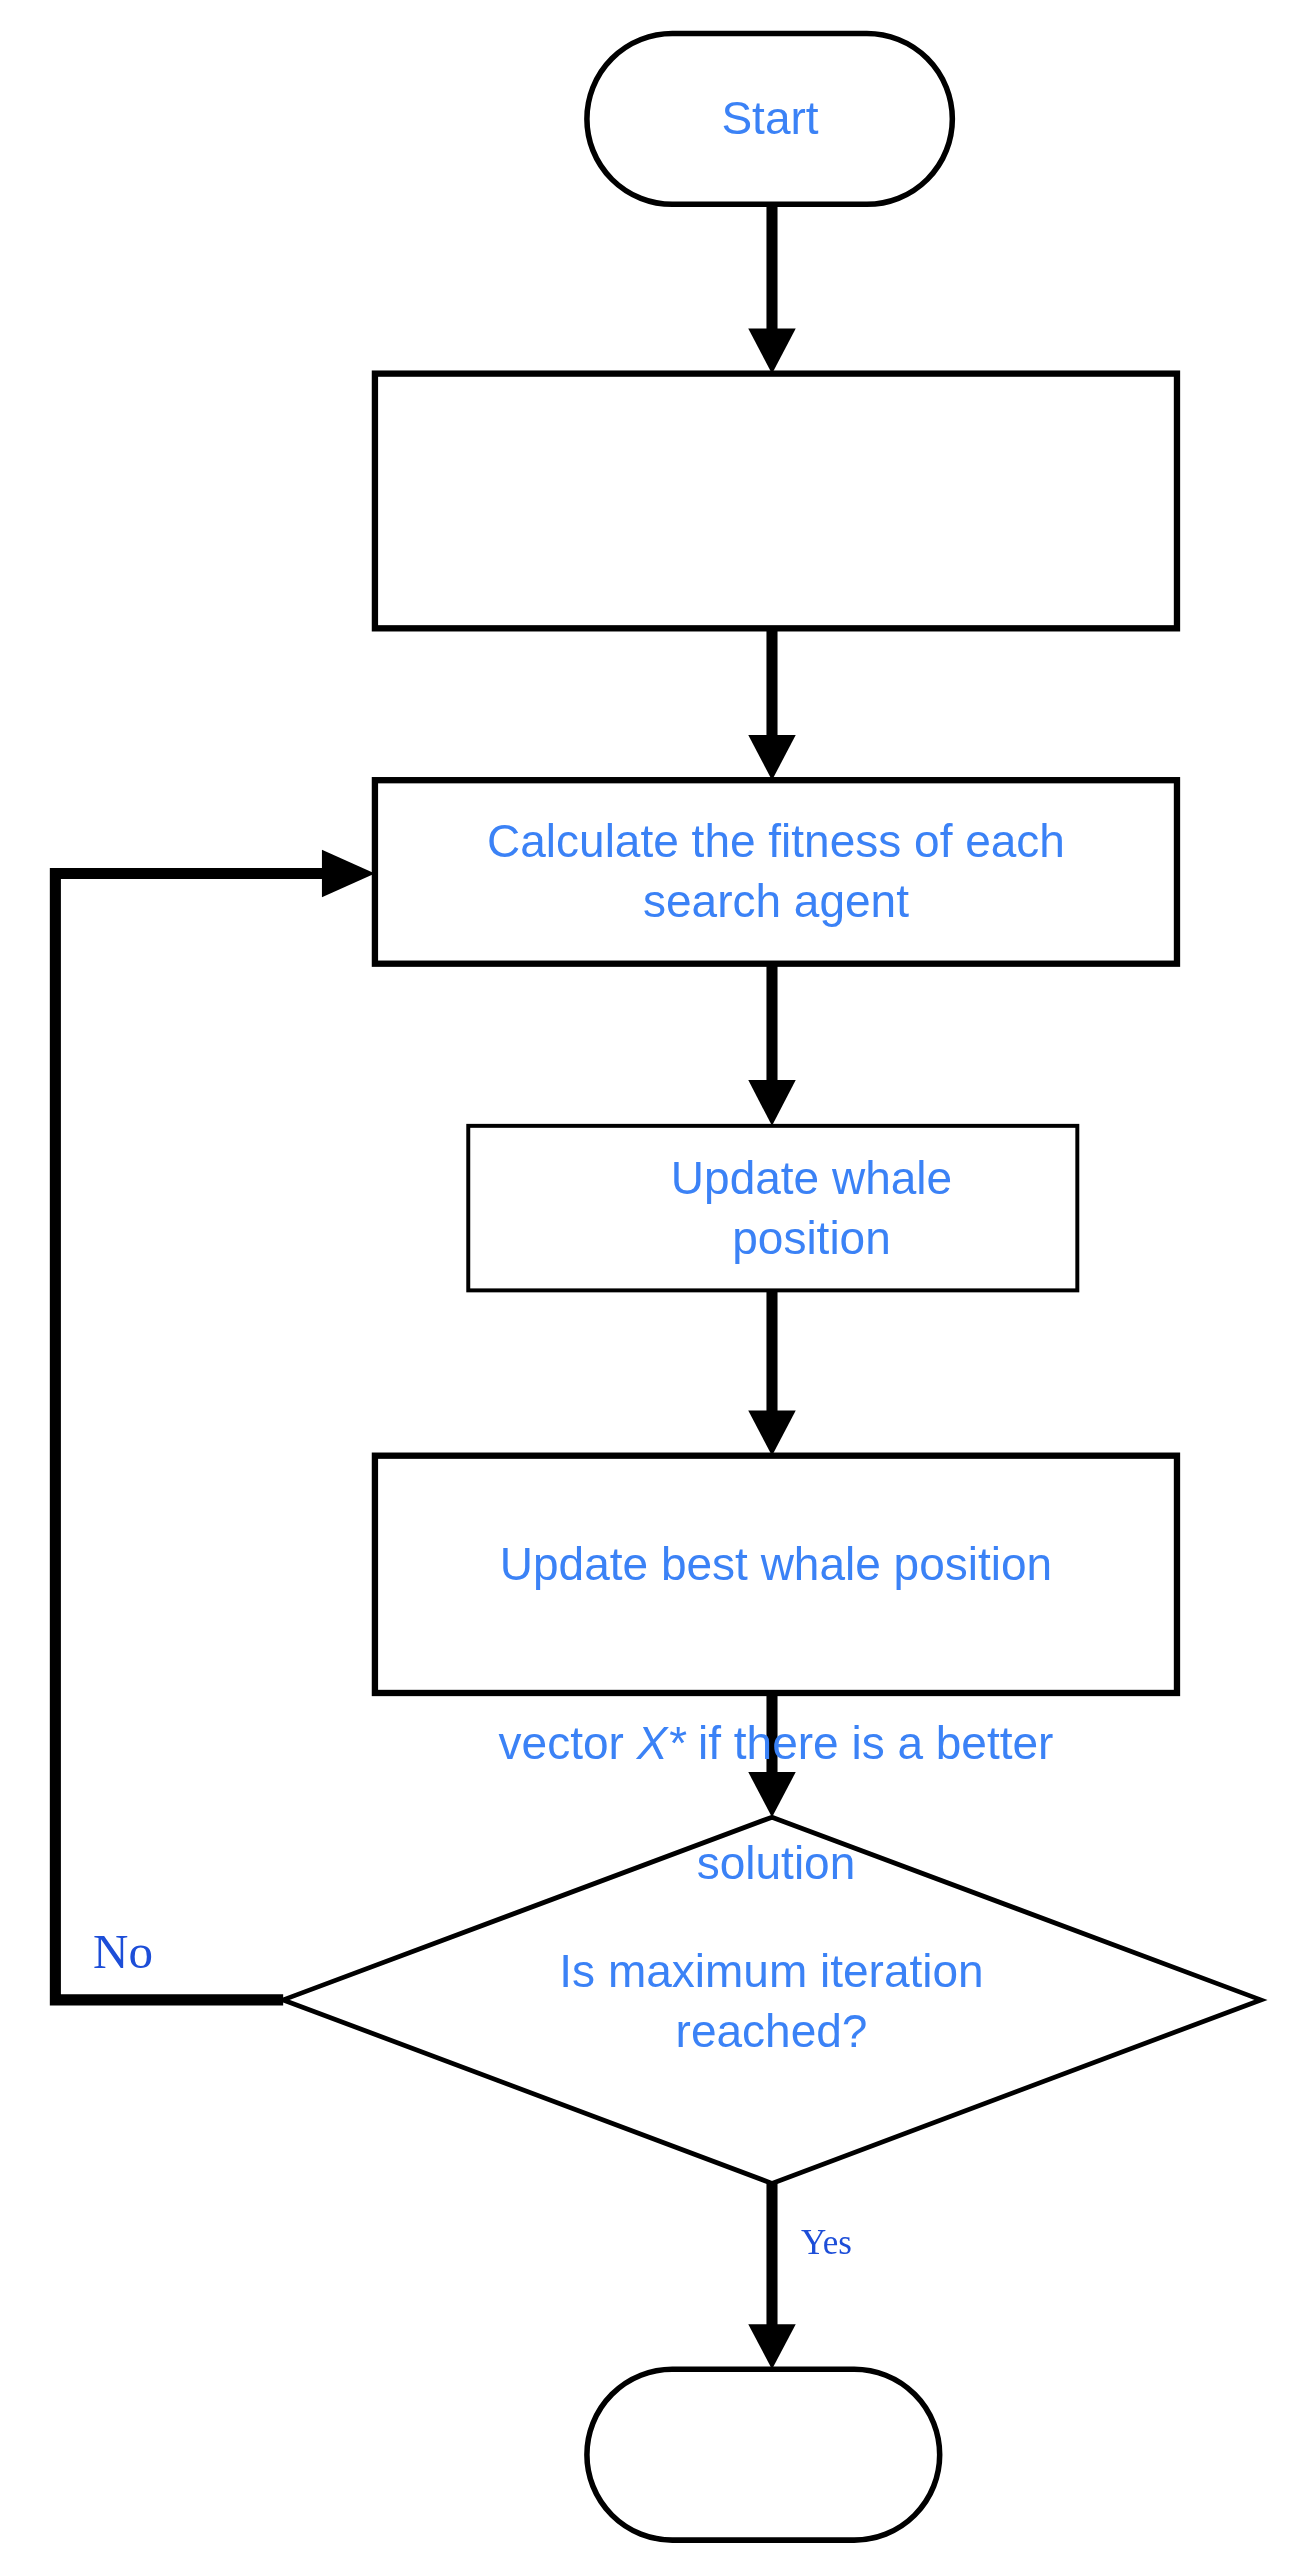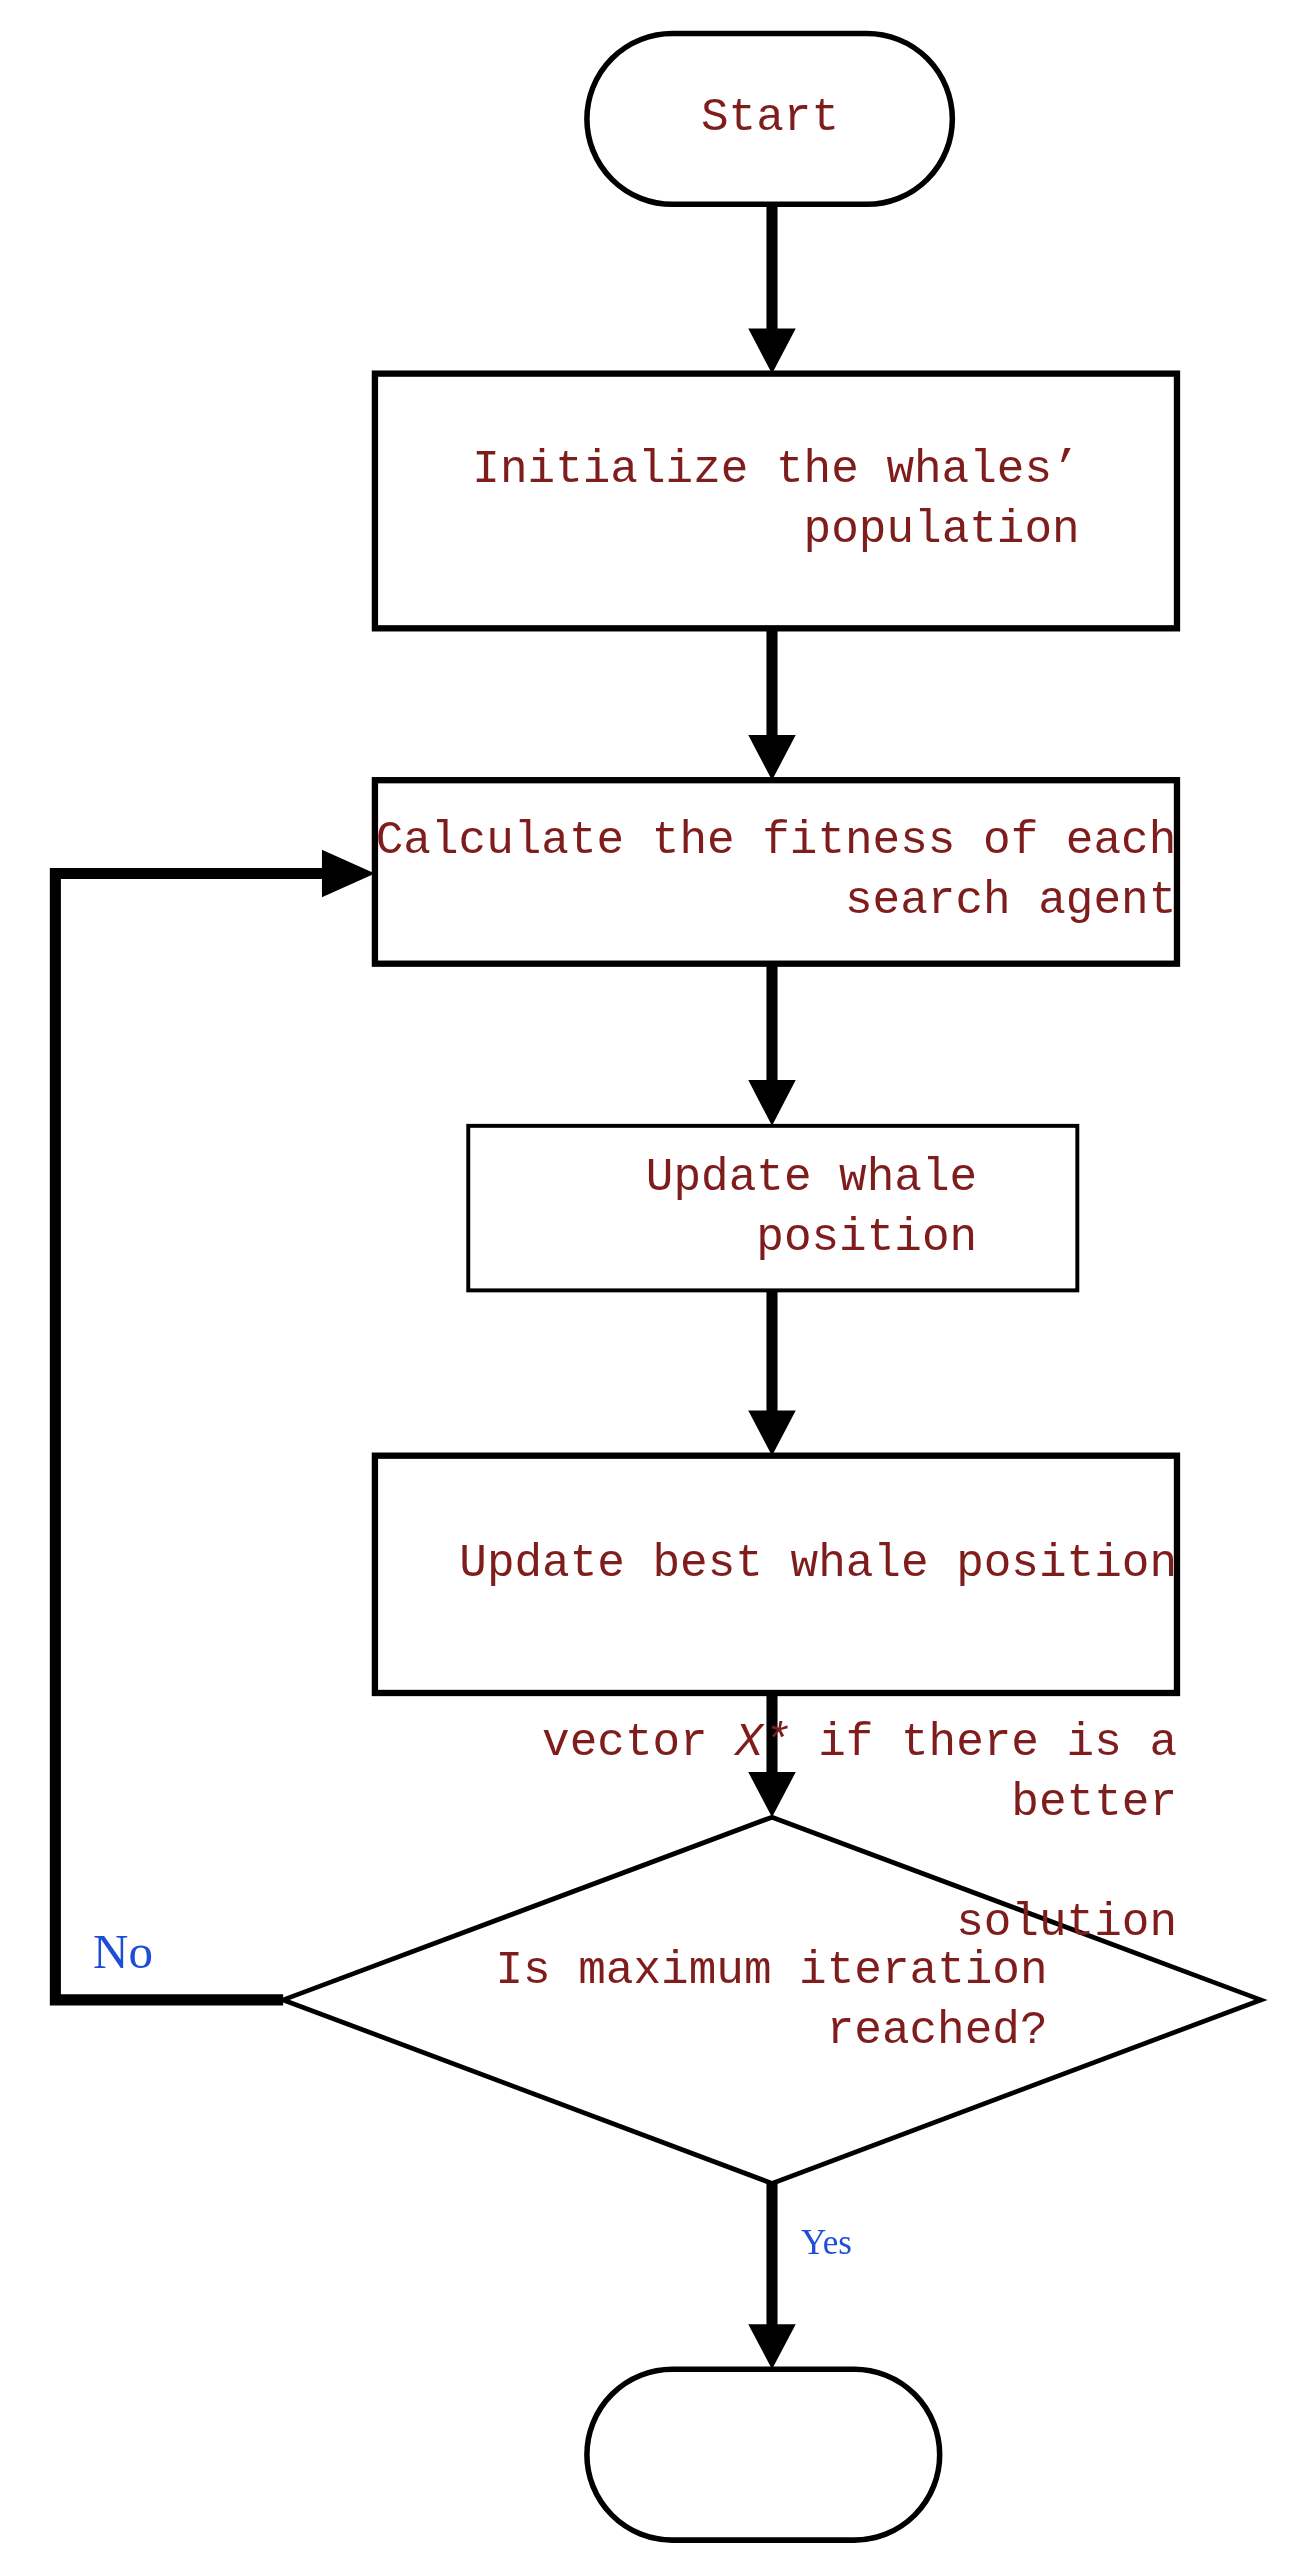--- a/index.html
+++ b/index.html
@@ -24,24 +24,24 @@
     top: 0;
     left: 0;
     width: 1298px;
     height: 2576px;
   }
   .node-label {
     position: absolute;
     display: flex;
     align-items: center;
     justify-content: center;
-    text-align: right;
+    text-align: center;
     line-height: 1.30;
-    font-family: Liberation Mono, monospace;
-    color: #7f1d1d;
+    font-family: Liberation Sans, sans-serif;
+    color: #3b82f6;
     white-space: pre-line;
     pointer-events: none;
     box-sizing: border-box;
   }
   .edge-label {
     position: absolute;
     font-family: "Liberation Serif", "DejaVu Serif", serif;
     color: #1d4ed8;
     line-height: 1;
     white-space: nowrap;
@@ -103,22 +103,20 @@
 
     <g>
       <line x1="976" y1="2760" x2="976" y2="2941" stroke="#000000" stroke-width="14"></line>
       <polygon points="946,2938 1006,2938 976,2995" fill="#000000"></polygon>
     </g>
 
   </svg>
 
   <div class="node-label" style="left:587px; top:33px; width:366px; height:171px; font-size:46px;">Start</div>
 
-  <div class="node-label" style="left:375px; top:373px; width:802px; height:255px; font-size:46px;">Initialize the whales’
-population</div>
 
   <div class="node-label" style="left:375px; top:780px; width:802px; height:184px; font-size:46px;">Calculate the fitness of each
 search agent</div>
 
   <div class="node-label" style="left:468px; top:1126px; width:609px; height:165px; font-size:46px;margin-left:39px;">Update whale
 position</div>
 
   <div class="node-label" style="left:441px; top:1899px; width:661px; height:206px; font-size:46px;">Is maximum iteration
 reached?</div>
 

